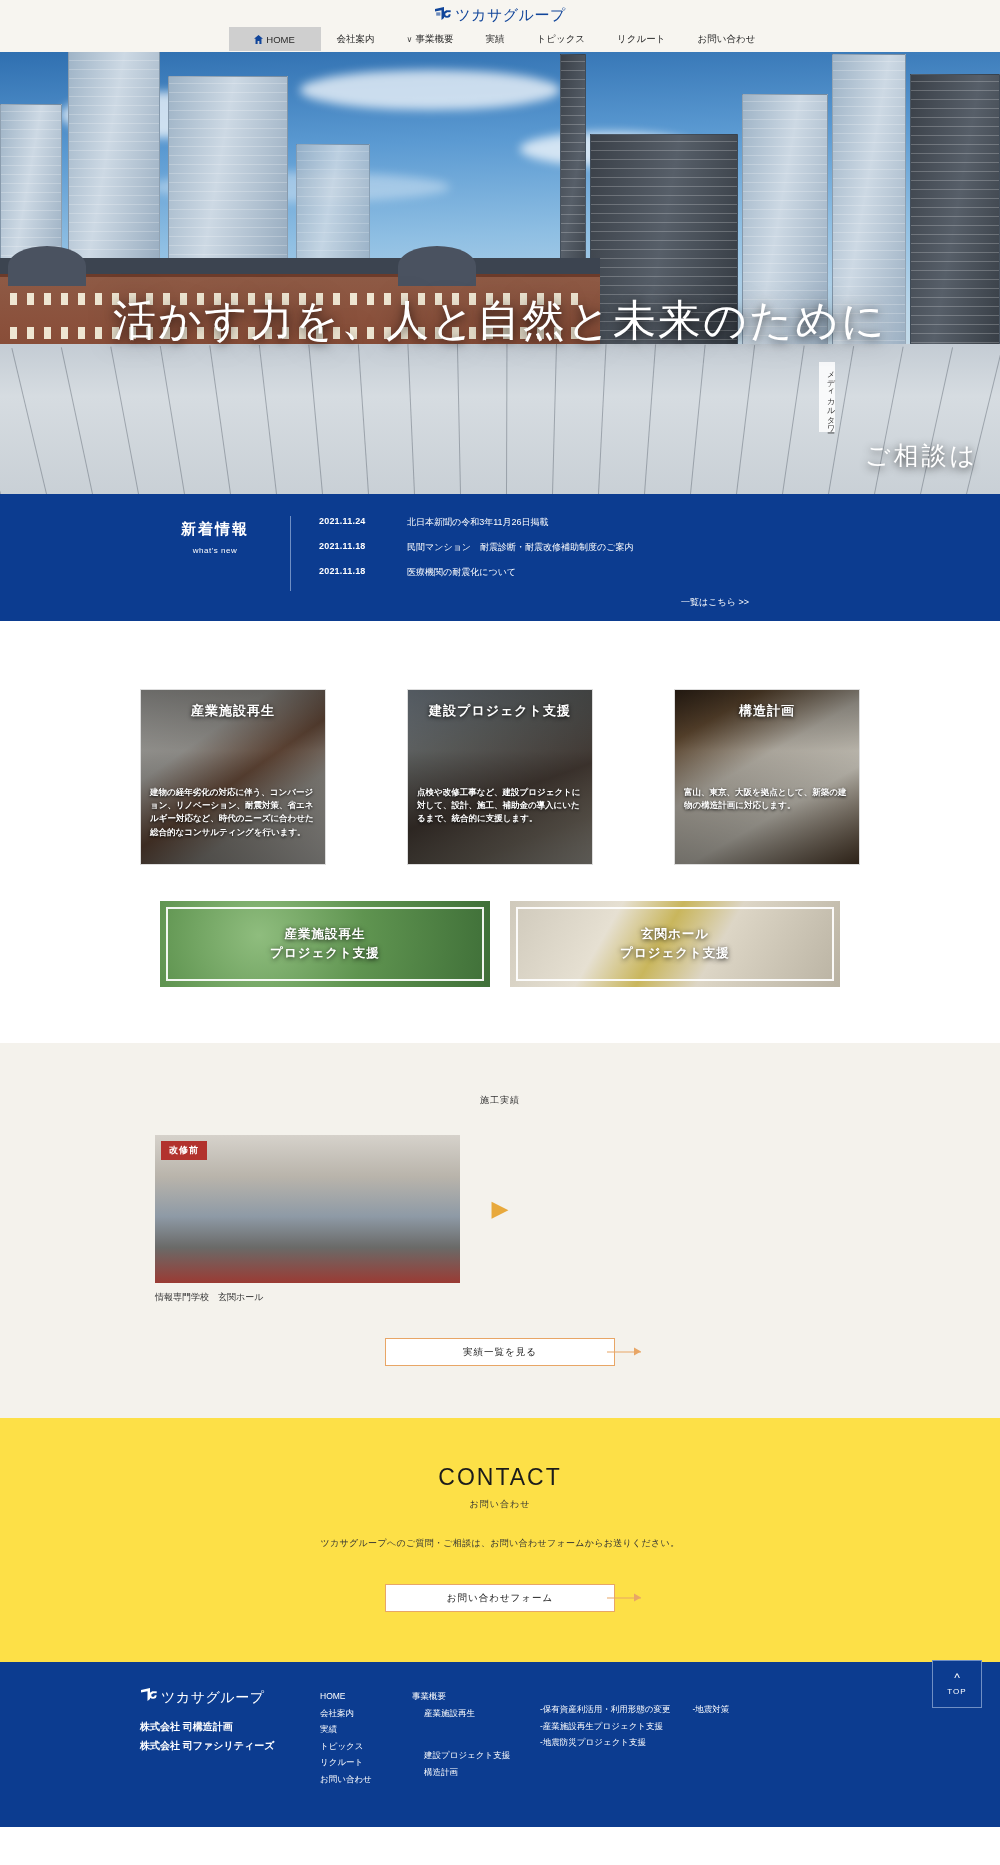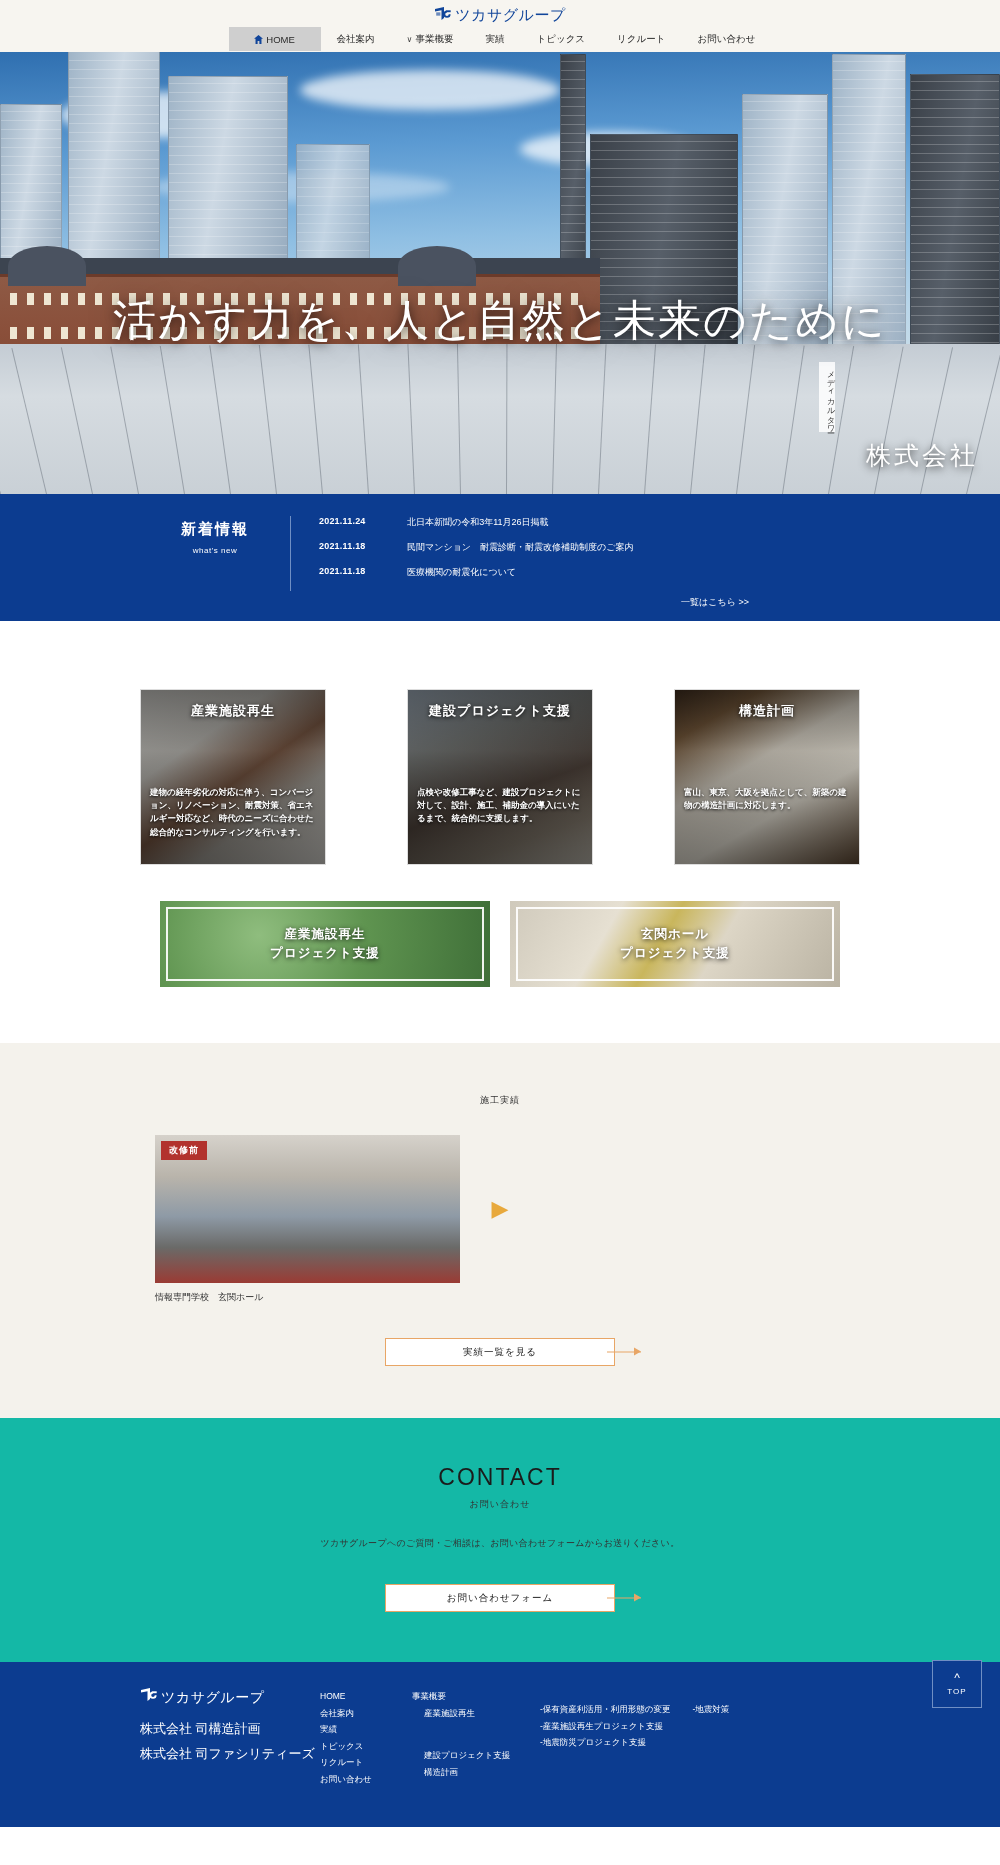--- a/index.html
+++ b/index.html
@@ -162,30 +162,30 @@
     position:absolute; right:-26px; top:50%; width:34px; height:1px;
     background:#e8a666; transform:translateY(-50%);
   }
   .btn-arrow:after {
     content:""; position:absolute; right:0; top:-4px;
     border-left:7px solid #e8a666; border-top:4px solid transparent;
     border-bottom:4px solid transparent;
   }
 
   
-  .contact { background:#14b8a6; padding:46px 12px 50px; }
+  .contact { background:#fde047; padding:46px 12px 50px; }
   .contact-desc { text-align:center; font-size:9px; color:#333; margin-top:26px; letter-spacing:.3px; }
 
   
   .footer { background:#0c3c90; padding:26px 0 40px; position:relative; color:#fff; }
   .footer-inner { width:720px; margin:0 auto; display:flex; }
   .f-brand { width:180px; }
   .f-logo { display:flex; align-items:center; gap:4px; margin-bottom:10px; }
   .f-logo-text { font-size:14px; color:#fff; letter-spacing:.5px; }
-  .f-company { font-size:13px; color:#fff; line-height:1.9; font-weight:normal; }
+  .f-company { font-size:10px; color:#fff; line-height:1.9; font-weight:bold; }
   .f-col { font-size:8.5px; line-height:1.95; }
   .f-col-a { width:92px; }
   .f-col-b { width:128px; }
   .f-col-c { flex:1; }
   .f-link { color:#fff; cursor:pointer; white-space:nowrap; }
   .f-sub { padding-left:12px; }
   .f-wide { display:flex; gap:22px; }
   .to-top {
     position:absolute; right:18px; top:-2px; width:50px; height:48px;
     border:1px solid #6f8fc4; background:#0c3c90; display:flex;
@@ -701,21 +701,21 @@
         <div class="plaza-line" style="left: 736px; height: 150px; transform: rotate(6.94118deg);"></div>
         <div class="plaza-line" style="left: 782px; height: 150px; transform: rotate(8.29412deg);"></div>
         <div class="plaza-line" style="left: 828px; height: 150px; transform: rotate(9.64706deg);"></div>
         <div class="plaza-line" style="left: 874px; height: 150px; transform: rotate(11deg);"></div>
         <div class="plaza-line" style="left: 920px; height: 150px; transform: rotate(12.3529deg);"></div>
         <div class="plaza-line" style="left: 966px; height: 150px; transform: rotate(13.7059deg);"></div>
       </div>
 
     <div class="vsign">メディカルタワー</div>
     <div class="hero-title">活かす力を、人と自然と未来のために</div>
-    <div class="hero-branch">株式会社</div>
+    <div class="hero-branch">ご相談は</div>
   </div>
 
   <div class="news">
     <div class="news-inner">
       <div class="news-head">
         <div class="jp">新着情報</div>
         <div class="en">what's new</div>
       </div>
       <div class="news-list">
         <div class="news-row">

